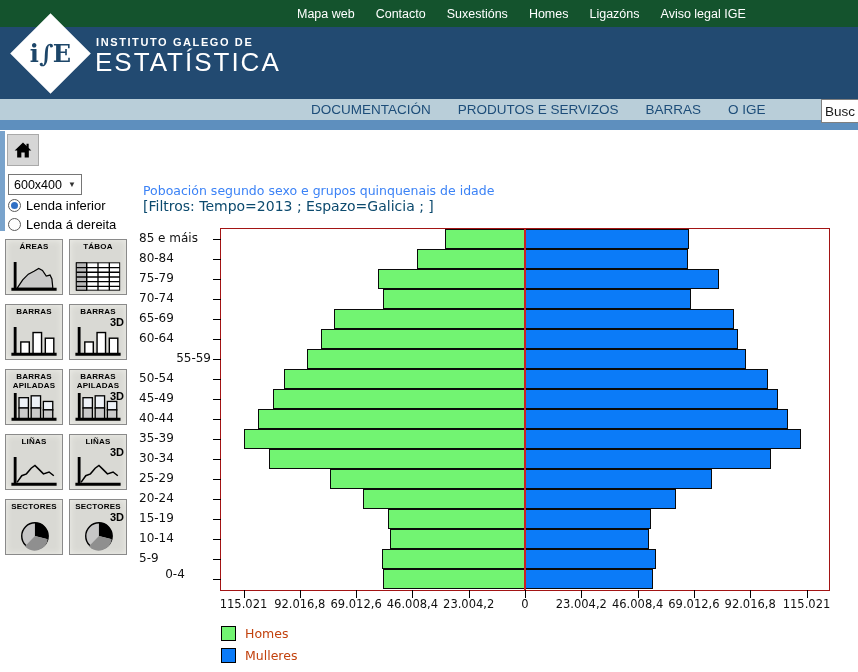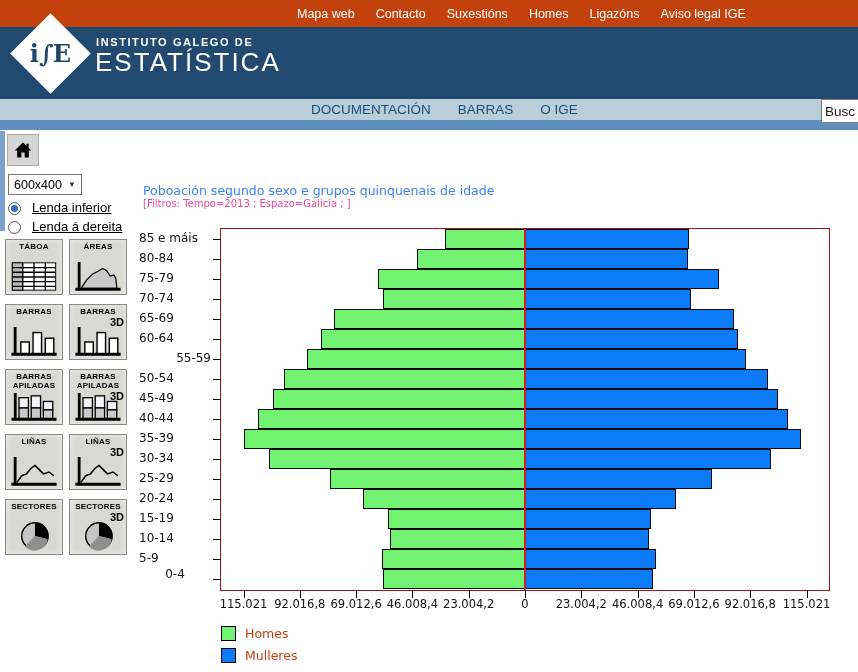--- a/index.html
+++ b/index.html
@@ -1,20 +1,20 @@
 <!DOCTYPE html>
 <html><head>
 <meta charset="utf-8">
 <style>
   html,body{margin:0;padding:0;}
   body{width:858px;height:672px;position:relative;overflow:hidden;background:#fff;
        font-family:"Liberation Sans",sans-serif;}
   .abs{position:absolute;}
   
-  .topmenu{left:0;top:0;width:858px;height:27px;background:#c2410c;display:flex;align-items:center;
+  .topmenu{left:0;top:0;width:858px;height:27px;background:#14532d;display:flex;align-items:center;
            padding-left:297px;box-sizing:border-box;gap:21px;}
   .topmenu span{color:#fff;font-size:12.5px;white-space:nowrap;cursor:pointer;}
   .band{left:0;top:27px;width:858px;height:72px;background:#224a71;}
   .diamond{left:22px;top:25px;width:57px;height:57px;background:#fff;transform:rotate(45deg);}
   .diamond span{display:block;transform:rotate(-45deg);width:57px;height:57px;line-height:57px;
                 text-align:center;color:#1d4669;font-weight:bold;font-size:24px;font-family:"DejaVu Serif",serif;}
   .logoline1{left:96px;top:36px;color:#fff;font-size:11px;letter-spacing:1.6px;font-weight:bold;}
   .logoline2{left:95px;top:47px;color:#fff;font-size:26px;letter-spacing:2px;}
   .navstrip{left:0;top:99px;width:858px;height:21px;background:#b9ced9;display:flex;align-items:center;
             padding-left:311px;box-sizing:border-box;gap:27px;}
@@ -24,35 +24,35 @@
           font-size:13.5px;color:#1a1a1a;padding:0 3px;box-sizing:border-box;font-family:"Liberation Sans",sans-serif;}
   .leftstripe{left:0;top:131px;width:5px;height:100px;background:#79a3cc;}
   
   .homebtn{left:7px;top:134px;width:30px;height:30px;background:#d6d6d6;border:1px solid #a9a9a9;
            display:flex;align-items:center;justify-content:center;cursor:pointer;}
   .sizesel{left:8px;top:174px;width:74px;height:21px;background:#fff;border:1px solid #767676;
            display:flex;align-items:center;justify-content:space-between;padding:0 5px;box-sizing:border-box;
            font-size:12.5px;cursor:pointer;}
   .sizesel .car{font-size:8px;color:#333;}
   .radios{left:8px;top:196px;}
-  .radiorow{display:flex;align-items:flex-end;height:19px;gap:11px;text-decoration:underline;}
+  .radiorow{display:flex;align-items:center;height:19px;gap:5px;}
   .radio{width:13px;height:13px;border-radius:50%;border:1px solid #5a5a5a;background:#fdfdfd;box-sizing:border-box;}
   .radio.sel::after{content:'';display:block;width:7px;height:7px;margin:2px;border-radius:50%;background:#2f6fc4;}
   .radiorow label{font-size:13px;color:#000;}
   .btngrid{left:5px;top:239px;width:122px;display:grid;grid-template-columns:58px 58px;
            grid-auto-rows:56px;column-gap:6px;row-gap:9px;}
   .cbtn{background:#d9d9d4;border:1px solid #8a8a8a;position:relative;box-sizing:border-box;
         text-align:center;cursor:pointer;box-shadow:inset 0 0 6px #efefe9;}
   .cbtn .lbl{display:block;font-size:8px;font-weight:bold;letter-spacing:.2px;padding-top:2px;line-height:9px;color:#000;}
   .cbtn .v3d{position:absolute;right:2px;top:11px;font-size:11px;font-weight:bold;color:#000;}
   .cbtn.tall .v3d{top:20px;}
   .cbtn svg{position:absolute;left:3px;bottom:1px;}
   
   .charttitle{left:143px;top:183px;font-size:12.5px;color:#3b82f6;font-family:"DejaVu Sans",sans-serif;}
-  .chartfilters{left:143px;top:198px;font-size:10px;color:#ec4899;font-family:"DejaVu Sans",sans-serif;}
+  .chartfilters{left:143px;top:198px;font-size:14px;color:#0c4a6e;font-family:"DejaVu Sans",sans-serif;}
   .plot{left:220px;top:228px;width:608px;height:361px;border:1px solid #a31414;background:#fff;}
   .bar{position:absolute;height:20px;border:1px solid #0a0a0a;box-sizing:border-box;}
   .centerline{position:absolute;top:0;height:361px;width:2px;background:#c92222;z-index:3;}
   .ytick{position:absolute;left:-8px;width:8px;height:1px;background:#000;}
   .xtick{position:absolute;bottom:-8px;width:1px;height:8px;background:#000;}
   .ylab{position:absolute;left:139px;width:72px;height:14px;font-size:12px;color:#101010;
         font-family:"DejaVu Sans",sans-serif;}
   .xlab{position:absolute;top:597px;width:70px;text-align:center;font-size:11.5px;color:#101010;
         font-family:"DejaVu Sans",sans-serif;}
   .legend{left:221px;top:625px;}
@@ -72,20 +72,21 @@
     <span>Aviso legal IGE</span>
   </div>
 <div class="abs band"></div>
 <div class="abs diamond">
   <span>i∫E</span>
 </div>
 <div class="abs logoline1">INSTITUTO GALEGO DE</div>
 <div class="abs logoline2">ESTATÍSTICA</div>
 <div class="abs navstrip" id="navstrip">
     <span>DOCUMENTACIÓN</span>
+    <span>PRODUTOS E SERVIZOS</span>
     <span>BARRAS</span>
     <span>O IGE</span>
   </div>
 <div class="abs bluebar"></div>
 <input class="abs search" value="Busc" style="">
 <div class="abs leftstripe"></div>
 
 <div class="abs homebtn">
   <svg width="20" height="20" viewBox="0 0 24 24">
     <path d="M12 3 L22 12.5 H19 V21 H14 V15 H10 V21 H5 V12.5 H2 Z" fill="#000"></path>
@@ -100,37 +101,37 @@
     <div class="radiorow">
       <span class="radio sel"></span>
       <label>Lenda inferior</label>
     </div>
     <div class="radiorow">
       <span class="radio"></span>
       <label>Lenda á dereita</label>
     </div>
   </div>
 <div class="abs btngrid" id="btngrid">
+    <div class="cbtn"><span class="lbl">ÁREAS</span><span><svg width="50" height="33" viewBox="0 0 52 35">
+          <path d="M8 30 L14 21 L20 15 L26 12 L31 9 L35 11 L39 17 L43 16 L45 20 L46 30 Z" fill="#c9c9c9" stroke="#000" stroke-width="1.3"></path>
+          <path d="M6 2 V31 M2 31 H50" stroke="#000" stroke-width="3" fill="none"></path>
+        </svg></span></div>
     <div class="cbtn"><span class="lbl">TÁBOA</span><span><svg width="50" height="33" viewBox="0 0 52 35">
           <rect x="3" y="3" width="46" height="29" fill="#fff" stroke="#000"></rect>
           <rect x="3" y="3" width="11" height="29" fill="#b8b8b8" stroke="#000"></rect>
           <g stroke="#000" stroke-width="1.4">
             <line x1="3" y1="8" x2="49" y2="8"></line>
             <line x1="3" y1="13" x2="49" y2="13"></line>
             <line x1="3" y1="18" x2="49" y2="18"></line>
             <line x1="3" y1="23" x2="49" y2="23"></line>
             <line x1="3" y1="28" x2="49" y2="28"></line>
             <line x1="14" y1="3" x2="14" y2="32"></line>
             <line x1="26" y1="3" x2="26" y2="32"></line>
             <line x1="38" y1="3" x2="38" y2="32"></line>
           </g>
-        </svg></span></div>
-    <div class="cbtn"><span class="lbl">ÁREAS</span><span><svg width="50" height="33" viewBox="0 0 52 35">
-          <path d="M8 30 L14 21 L20 15 L26 12 L31 9 L35 11 L39 17 L43 16 L45 20 L46 30 Z" fill="#c9c9c9" stroke="#000" stroke-width="1.3"></path>
-          <path d="M6 2 V31 M2 31 H50" stroke="#000" stroke-width="3" fill="none"></path>
         </svg></span></div>
     <div class="cbtn"><span class="lbl">BARRAS</span><span><svg width="50" height="33" viewBox="0 0 52 35">
           <g fill="#fff" stroke="#000" stroke-width="1.5">
             <rect x="12" y="18" width="9" height="13"></rect>
             <rect x="25" y="8" width="9" height="23"></rect>
             <rect x="38" y="14" width="9" height="17"></rect>
           </g>
           <path d="M6 2 V31 M2 31 H50" stroke="#000" stroke-width="3" fill="none"></path>
         </svg></span></div>
     <div class="cbtn"><span class="lbl">BARRAS</span><span class="v3d">3D</span><span><svg width="50" height="33" viewBox="0 0 52 35">

